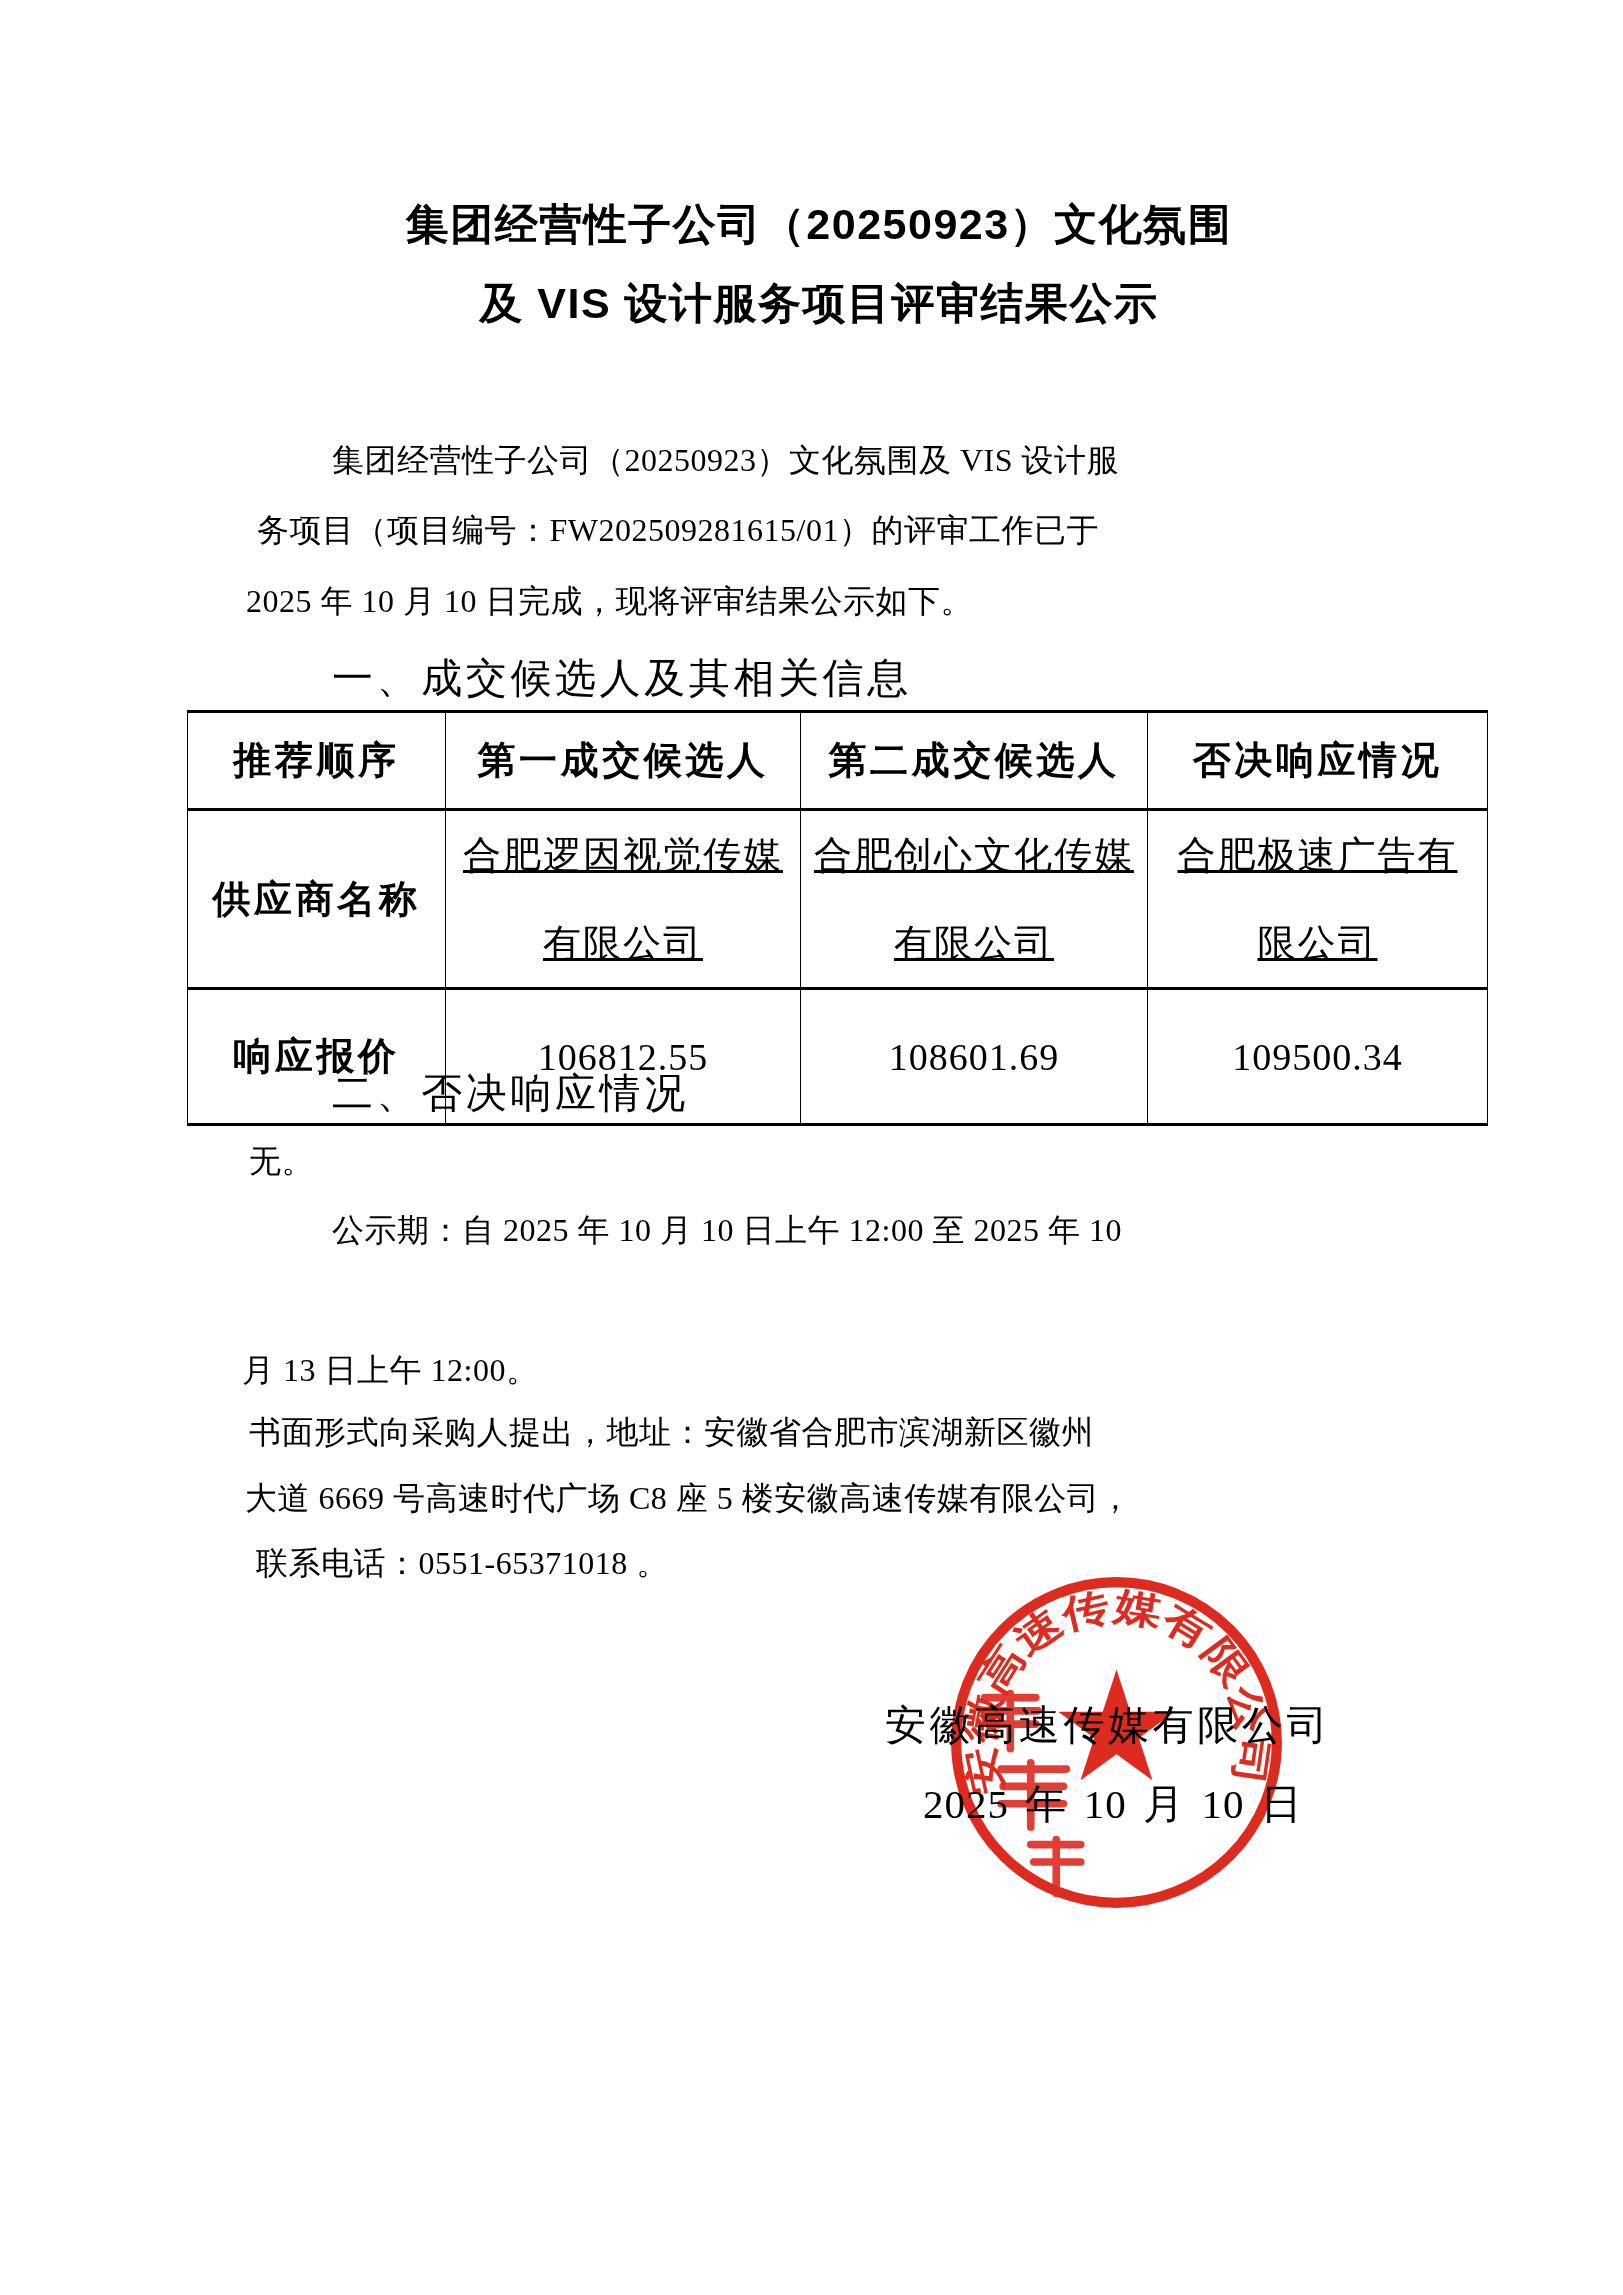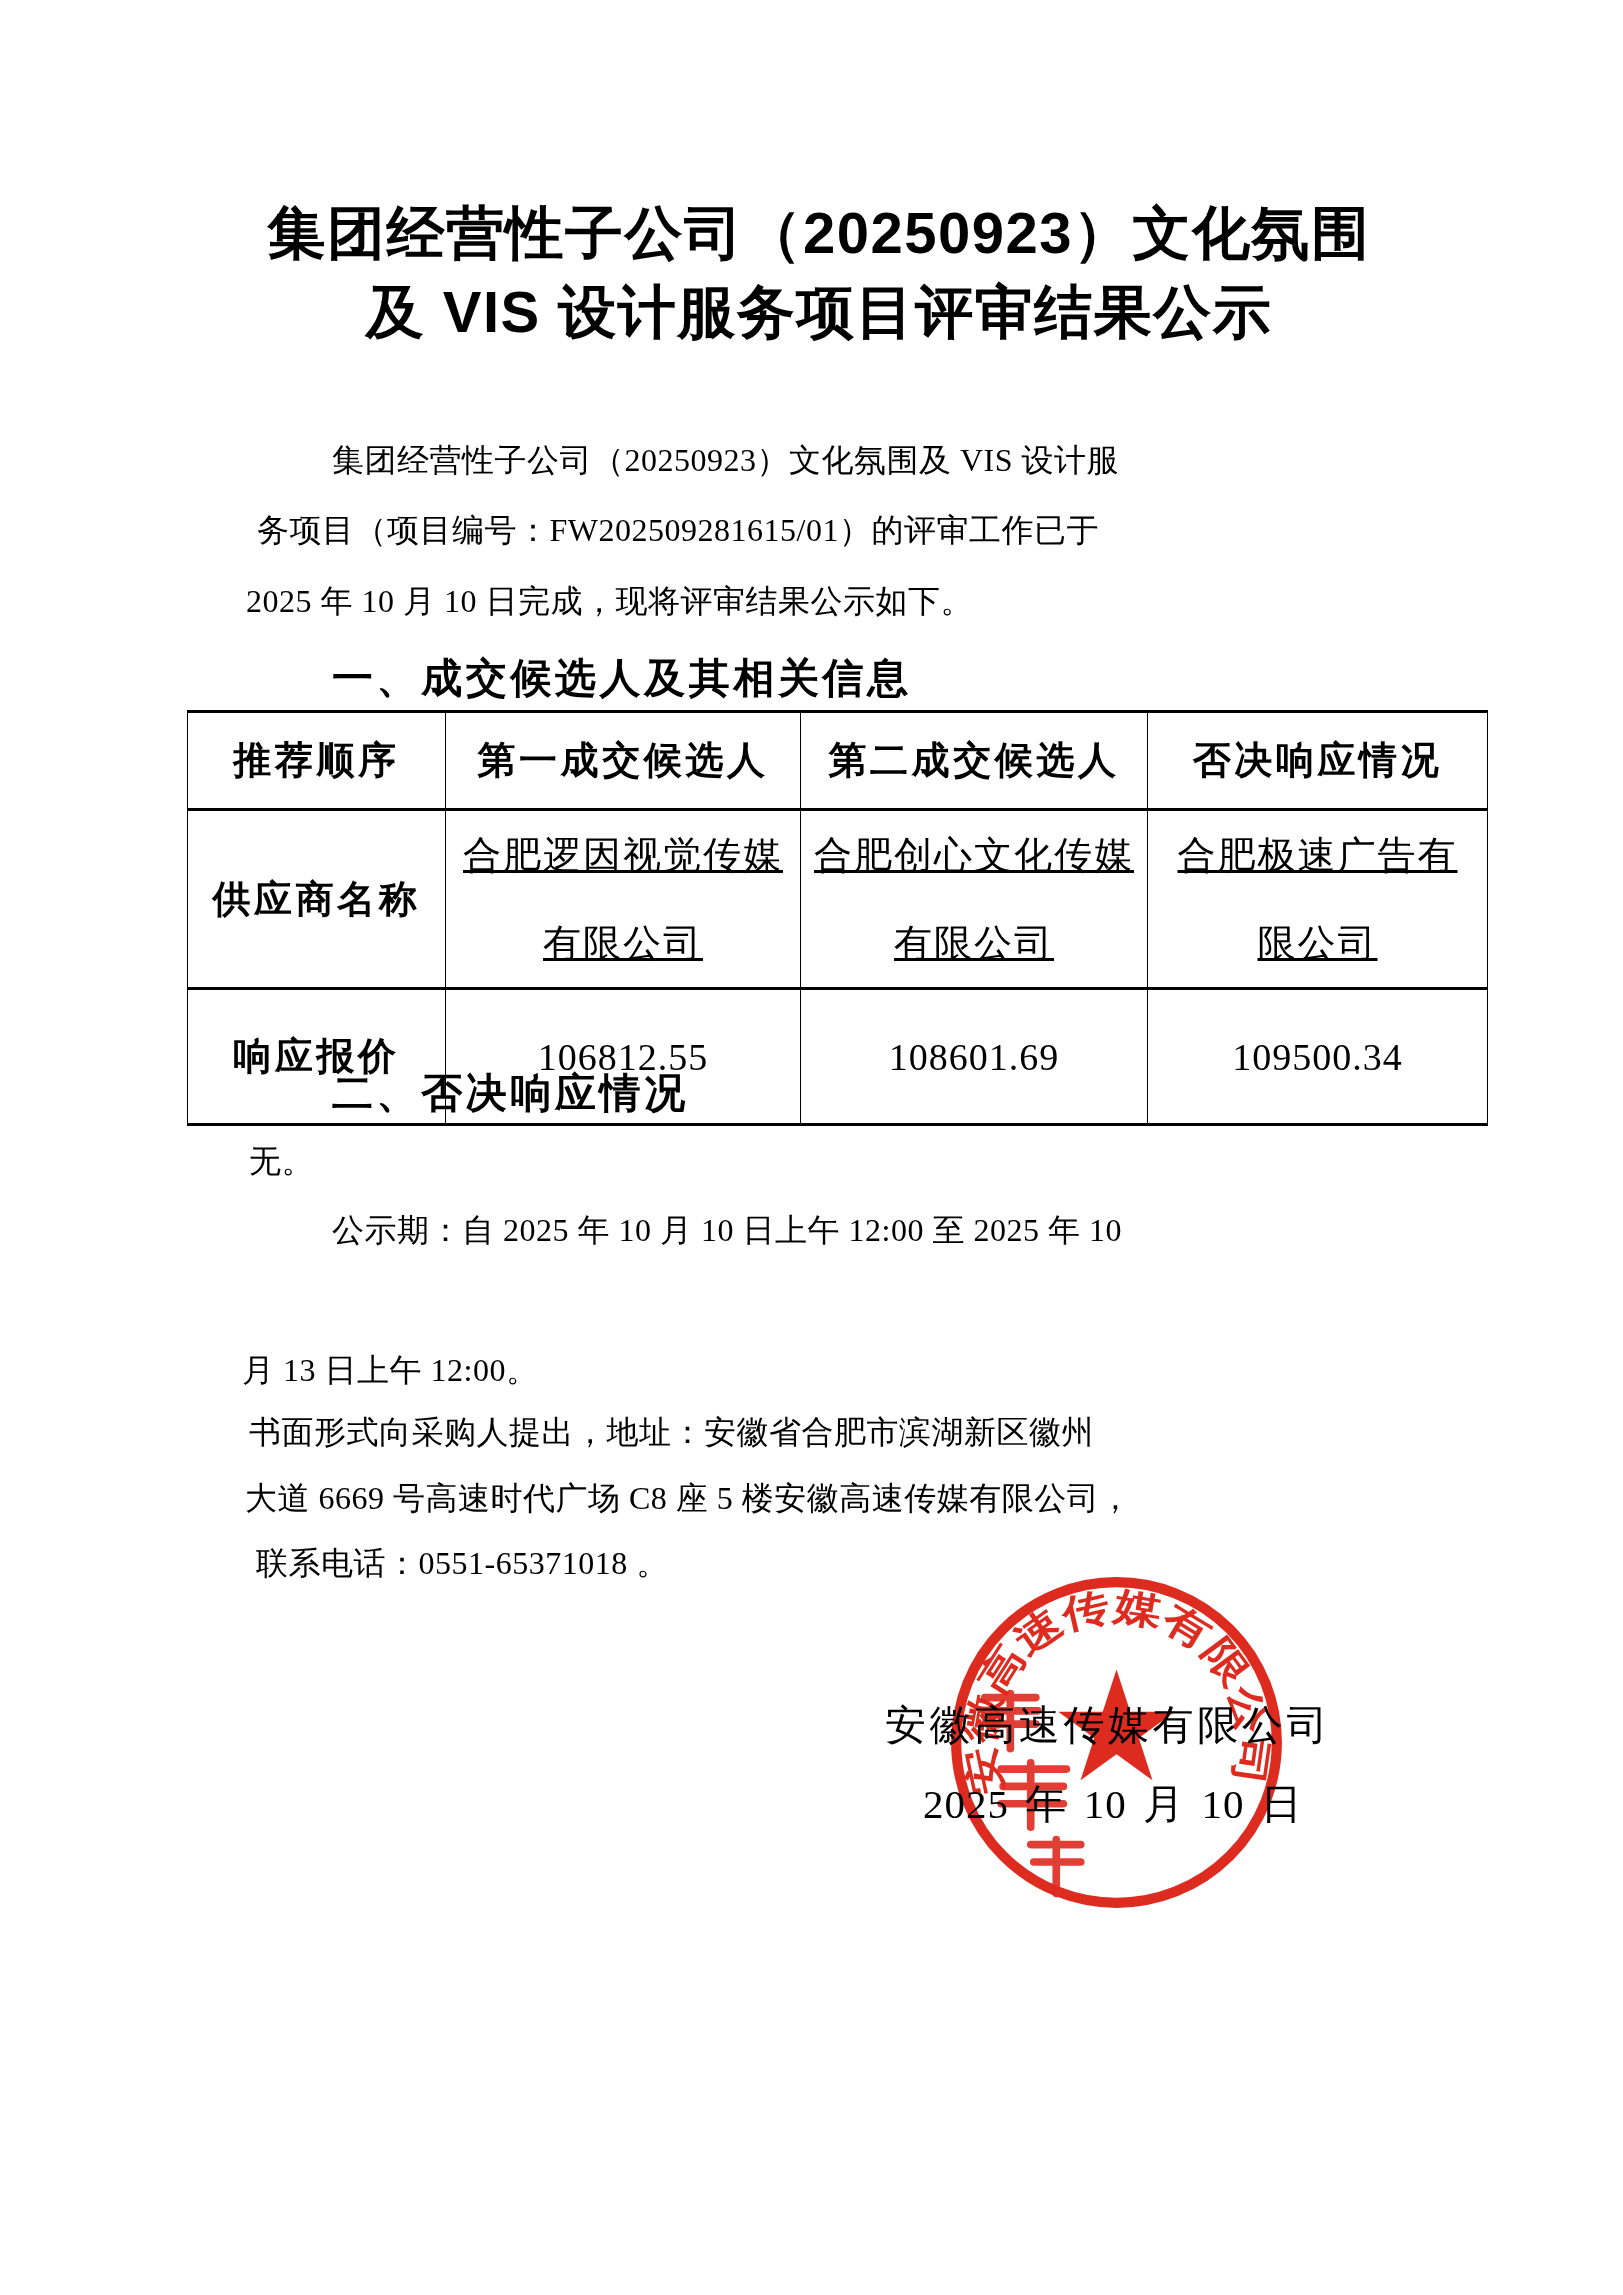--- a/index.html
+++ b/index.html
@@ -13,34 +13,34 @@
     font-family: "Liberation Serif", "DejaVu Serif", serif;
     overflow: hidden;
   }
   .tline { position: absolute; white-space: nowrap; line-height: 1.15; }
 
   .title-line {
     left: 249px; width: 1140px;
     text-align: center;
     font-family: "Liberation Sans", "DejaVu Sans", sans-serif;
     font-weight: bold;
-    font-size: 58px;
+    font-size: 43px;
     letter-spacing: 1.5px;
   }
   .t1 { top: 200px; }
   .t2 { top: 279px; }
 
   .body-line { font-size: 32px; letter-spacing: 0.5px; }
   .il1 { top: 442px;  left: 332px; }
   .il2 { top: 512px; left: 249px; margin-left: 8px; }
   .il3 { top: 583px; left: 246px; }
 
   .sec-heading {
     font-family: "Liberation Sans", "DejaVu Sans", sans-serif;
-    font-weight: bold;
+    font-weight: normal;
     font-size: 41px;
     letter-spacing: 3.6px;
   }
   .h1 { top: 655px; left: 332px; }
   .h2 { top: 1070px; left: 332px; }
 
   .wu  { top: 1143px; left: 249px; }
   .pl1 { top: 1212px; left: 332px; }
   .pl2 { top: 1352px; left: 242px; }
   .ol1 { top: 1347px; left: 332px; }

